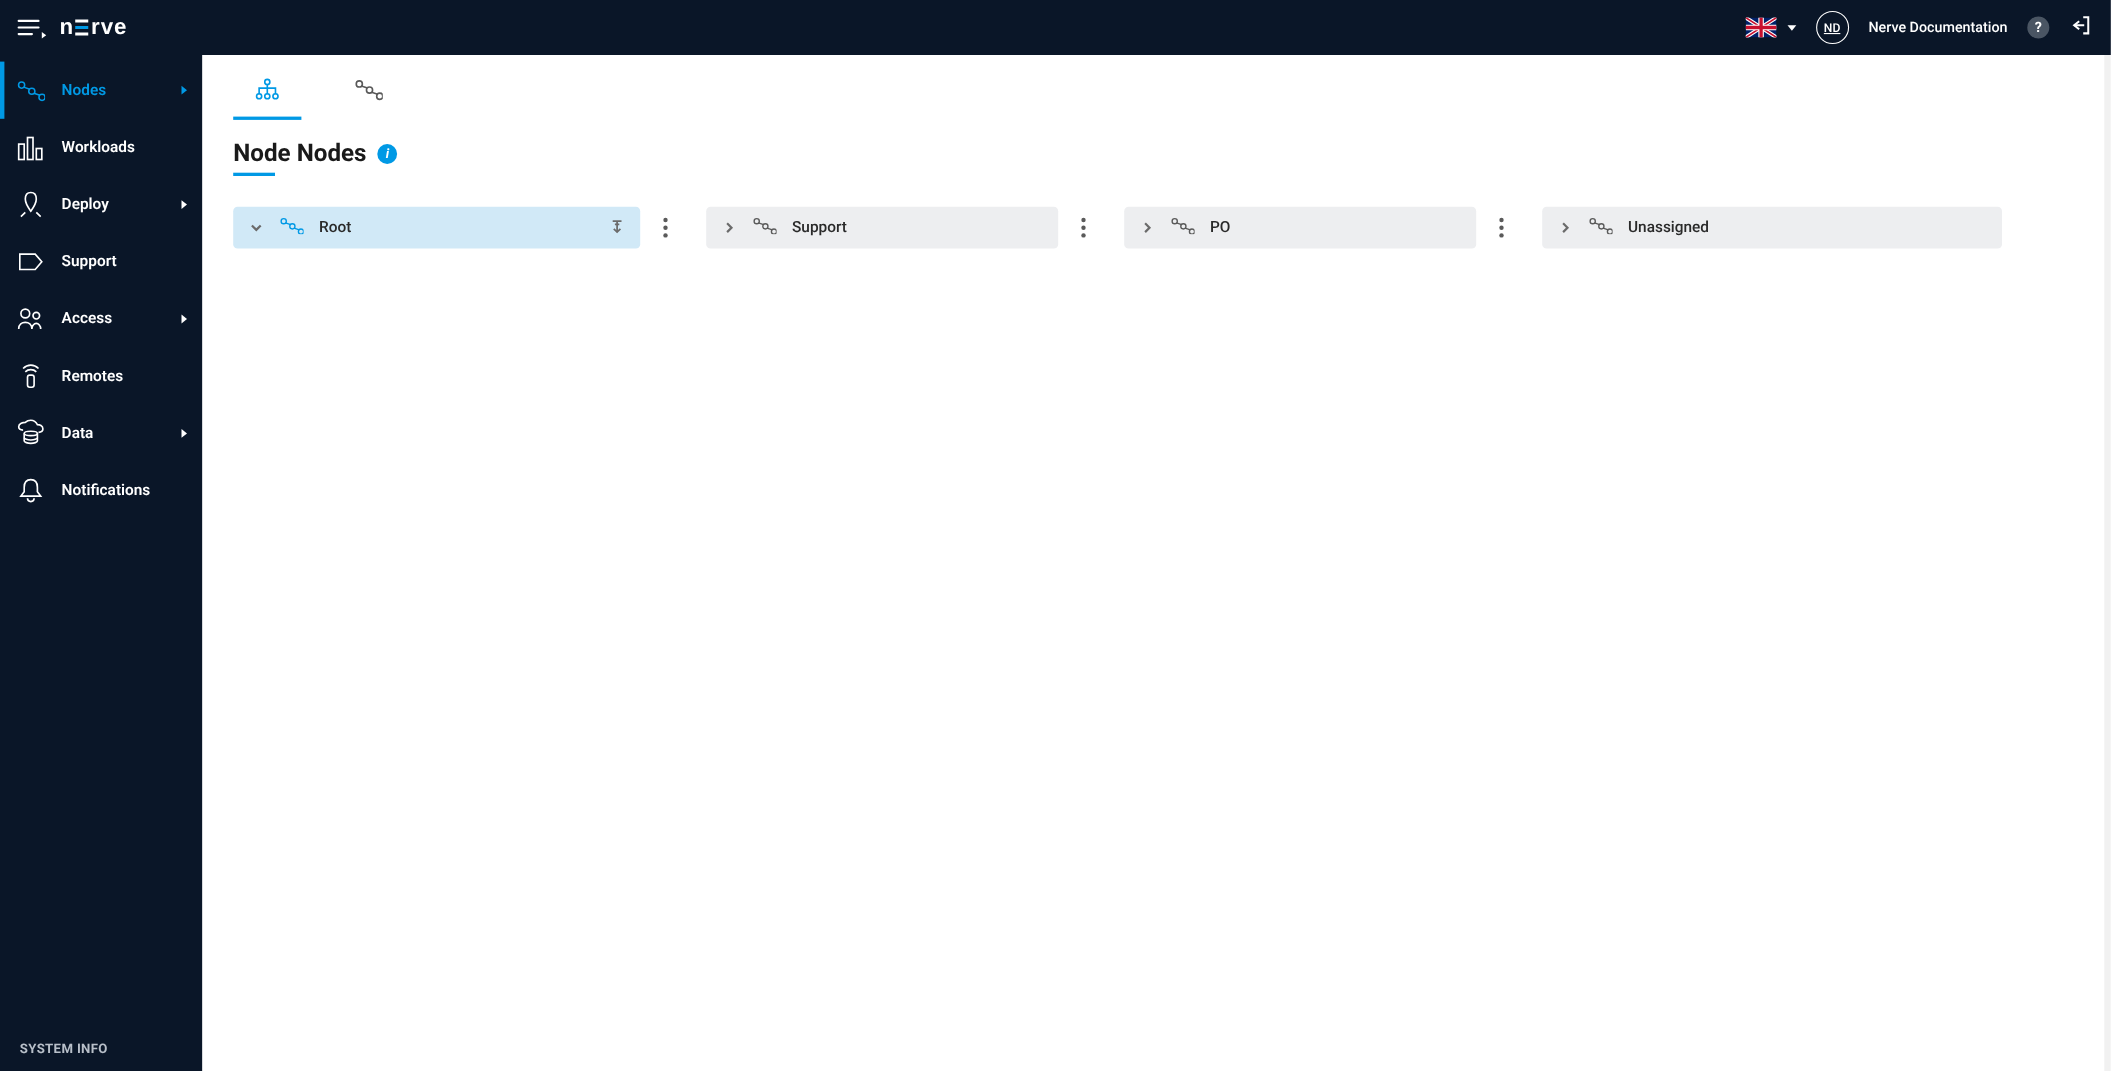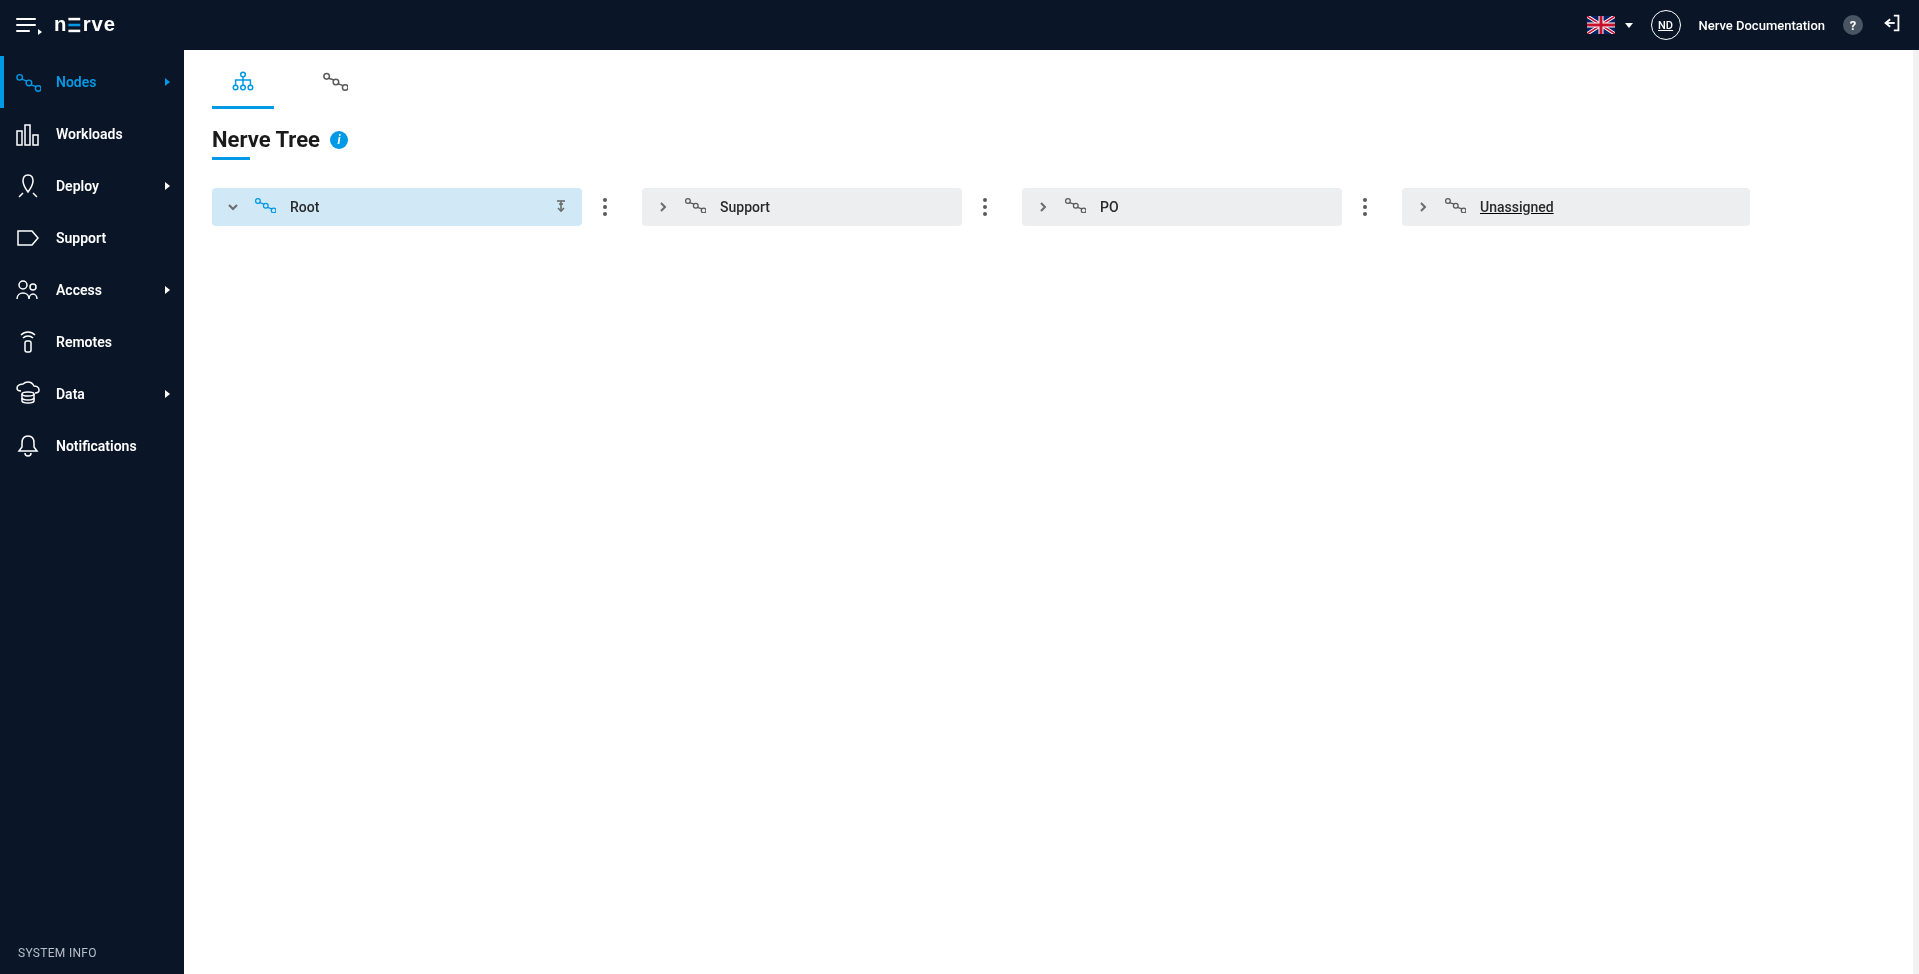--- a/index.html
+++ b/index.html
@@ -34,21 +34,21 @@
 
 .sidebar { width: 184px; background: #0a1628; color: #fff; display: flex; flex-direction: column; }
 .sidebar-items { flex: 1; padding-top: 6px; }
 .sidebar-item { display: flex; align-items: center; height: 52px; padding: 0 14px; cursor: pointer; position: relative; gap: 14px; }
 .sidebar-item.active { color: #0099e5; }
 .sidebar-item.active::before { content: ""; position: absolute; left: 0; top: 0; bottom: 0; width: 4px; background: #0099e5; }
 .sidebar-icon { width: 28px; height: 28px; display: flex; align-items: center; justify-content: center; flex-shrink: 0; }
 .sidebar-icon svg { width: 26px; height: 26px; stroke: currentColor; fill: none; stroke-width: 1.5; }
 .sidebar-label { font-size: 14px; font-weight: 600; flex: 1; }
 .sidebar-caret { width: 0; height: 0; border-top: 4px solid transparent; border-bottom: 4px solid transparent; border-left: 5px solid currentColor; }
-.sidebar-footer { padding: 14px 18px; font-size: 12px; font-weight: 400; color: #b8bfc9; letter-spacing: 0.3px; }
+.sidebar-footer { padding: 14px 18px; font-size: 12px; font-weight: 700; color: #b8bfc9; letter-spacing: 0.3px; }
 
 
 .main { flex: 1; background: #fff; padding: 0; overflow-y: auto; position: relative; }
 .main::after { content: ""; position: absolute; right: 0; top: 0; bottom: 0; width: 6px; background: #f1f1f1; }
 .tabs { display: flex; gap: 30px; padding: 14px 28px 0 28px; }
 .tab { padding: 6px 18px 10px 18px; cursor: pointer; border-bottom: 3px solid transparent; }
 .tab.active { border-bottom-color: #0099e5; }
 .tab svg { width: 26px; height: 22px; }
 
 .page-title-row { display: flex; align-items: center; gap: 10px; padding: 18px 28px 6px 28px; }
@@ -60,21 +60,21 @@
 .search-box { display: flex; align-items: center; gap: 10px; border-bottom: 1px solid #c7c7c7; width: 360px; padding: 4px 0 8px 0; }
 .search-box svg { width: 16px; height: 16px; stroke: #7a7a7a; fill: none; stroke-width: 2;}
 .search-box input { border: none; outline: none; font-size: 14px; color: #333; flex: 1; background: transparent; }
 .search-box input::placeholder { color: #9a9a9a; }
 
 .tree { padding: 30px 28px; display: flex; gap: 14px; }
 .tree-row { display: flex; align-items: center; gap: 14px; }
 .tree-node { flex: 0 0 auto; display: flex; align-items: center; height: 38px; border-radius: 4px; padding: 0 14px; gap: 14px; }
 .tree-node.root { background: #d1e9f7; width: 370px; }
 .tree-node.child { background: #edeef0; width: 320px; margin-left: 14px; }
-.tree-node.child.wide { width: 348px; text-decoration: underline; }
+.tree-node.child.wide { width: 418px; }
 .chev { width: 14px; height: 14px; display: flex; align-items: center; justify-content: center; }
 .chev svg { width: 12px; height: 12px; stroke: #6b6b6b; fill: none; stroke-width: 2; }
 .node-icon svg { width: 22px; height: 16px; stroke-width: 1.6; fill: none; }
 .node-label { font-size: 14px; color: #2a2a2a; font-weight: 500; flex: 1; }
 .sort-icon svg { width: 14px; height: 14px; stroke: #6b6b6b; fill: none; stroke-width: 1.6; }
 .kebab { width: 18px; display: flex; flex-direction: column; align-items: center; gap: 3px; cursor: pointer; }
 .kebab span { width: 4px; height: 4px; border-radius: 50%; background: #5a5a5a; }
 </style>
 </head>
 <body>
@@ -230,21 +230,21 @@
           <svg viewBox="0 0 28 20" stroke="#5a5a5a" fill="none" stroke-width="1.6">
             <circle cx="5" cy="5" r="3"></circle>
               <circle cx="15" cy="11" r="3"></circle>
               <circle cx="25" cy="17" r="3"></circle>
               <path d="M7 7 L13 9 M17 13 L23 15"></path>
           </svg>
         </div>
       </div>
 
       <div class="page-title-row">
-        <div class="page-title">Nerve Tree</div>
+        <div class="page-title">Node Nodes</div>
         <div class="info-badge">i</div>
       </div>
 
 
       <div class="tree">
 
         <div class="tree-row">
           <div class="tree-node root">
             <div class="chev">
               <svg viewBox="0 0 12 12">

